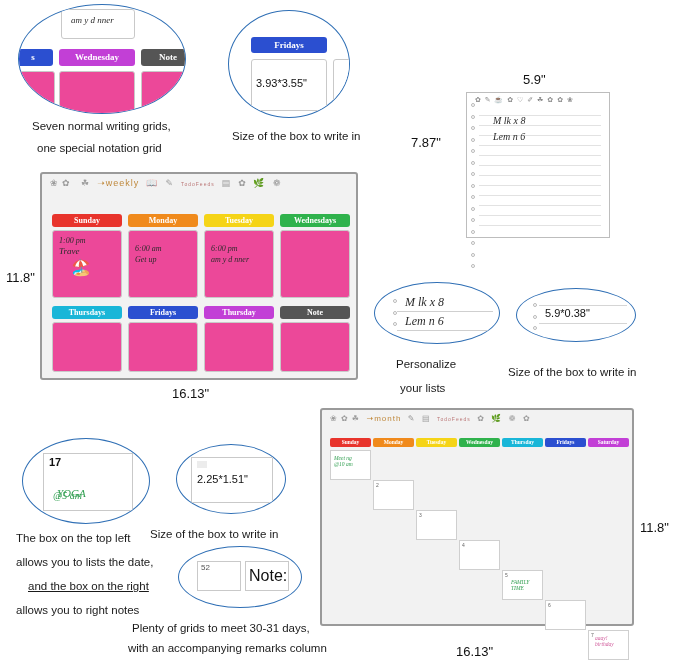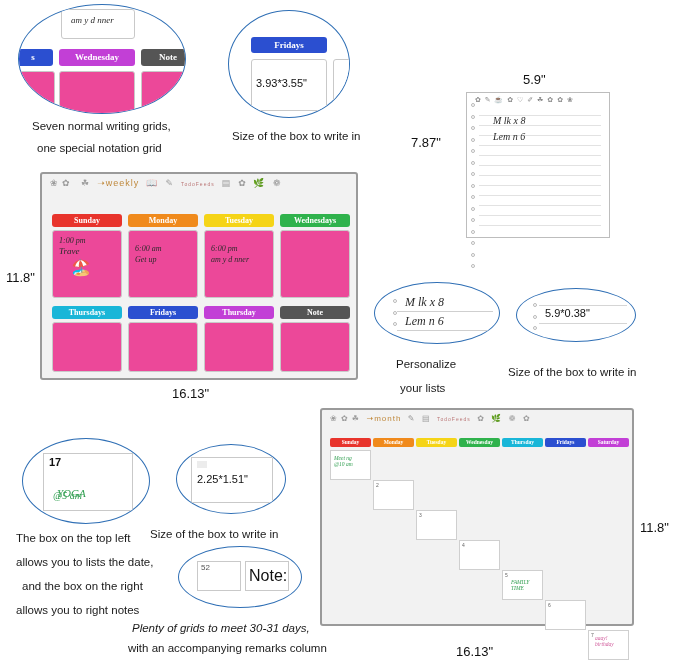--- a/index.html
+++ b/index.html
@@ -175,37 +175,37 @@
 <div class="abs cap" style="left:508px;top:364px;">Size of the box to write in</div>
 
 <div class="abs ellipse" style="left:22px;top:438px;width:128px;height:86px;overflow:hidden;">
   <div class="abs sq" style="left:20px;top:14px;width:90px;height:58px;background:#fff;border:1px solid #c9c9c9;"></div>
   <div class="abs" style="left:26px;top:17px;font-size:11px;font-weight:bold;">17</div>
   <div class="abs hand" style="left:34px;top:36px;font-size:11px;color:#2f9e4f;margin-top:12px;">YOGA</div>
   <div class="abs hand" style="left:30px;top:51px;font-size:10px;color:#2f9e4f;">@5 am</div>
 </div>
 <div class="abs cap" style="left:16px;top:530px;">The box on the top left</div>
 <div class="abs cap" style="left:16px;top:554px;">allows you to lists the date,</div>
-<div class="abs cap" style="left:22px;top:578px;">and the box on the right</div>
+<div class="abs cap" style="left:28px;top:578px;text-decoration:underline;">and the box on the right</div>
 <div class="abs cap" style="left:16px;top:602px;">allows you to right notes</div>
 
 <div class="abs ellipse" style="left:176px;top:444px;width:110px;height:70px;overflow:hidden;">
   <div class="abs sq" style="left:14px;top:12px;width:82px;height:46px;background:#fff;border:1px solid #c9c9c9;"></div>
   <div class="abs" style="left:20px;top:16px;width:10px;height:7px;background:#ececec;"></div>
   <div class="abs" style="left:20px;top:28px;font-size:11px;">2.25*1.51"</div>
 </div>
 <div class="abs cap" style="left:150px;top:526px;">Size of the box to write in</div>
 
 <div class="abs ellipse" style="left:178px;top:546px;width:124px;height:62px;overflow:hidden;">
   <div class="abs sq" style="left:18px;top:14px;width:44px;height:30px;background:#fff;border:1px solid #c9c9c9;"></div>
   <div class="abs" style="left:22px;top:16px;font-size:8px;color:#555;">52</div>
   <div class="abs sq" style="left:66px;top:14px;width:44px;height:30px;background:#fff;border:1px solid #c9c9c9;"></div>
   <div class="abs" style="left:70px;top:20px;font-size:16px;">Note:</div>
 </div>
-<div class="abs cap" style="left:132px;top:620px;font-style:italic;">Plenty of grids to meet 30-31 days,</div>
+<div class="abs cap" style="left:132px;top:620px;">Plenty of grids to meet 30-31 days,</div>
 <div class="abs cap" style="left:128px;top:640px;">with an accompanying remarks column</div>
 
 <div class="abs dim" style="left:640px;top:520px;">11.8"</div>
 <div class="abs dim" style="left:456px;top:644px;">16.13"</div>
 
 <div class="board" style="left:320px;top:408px;width:314px;height:218px;">
   <div class="abs deco" style="left:8px;top:4px;font-size:8px;color:#9b9b9b;">❀ ✿ ☘ &nbsp;<span style="color:#c08a3e;">➝month</span>&nbsp; ✎ &nbsp;▤ &nbsp;<span style="font-size:5px;color:#b77;">TodoFeeds</span>&nbsp; ✿ &nbsp;🌿 &nbsp;❁ &nbsp;✿</div>
 
   <div class="abs mlabel" style="left:8px;top:28px;width:41px;background:#e8342c;">Sunday</div>
   <div class="abs mlabel" style="left:51px;top:28px;width:41px;background:#f08a1c;">Monday</div>

